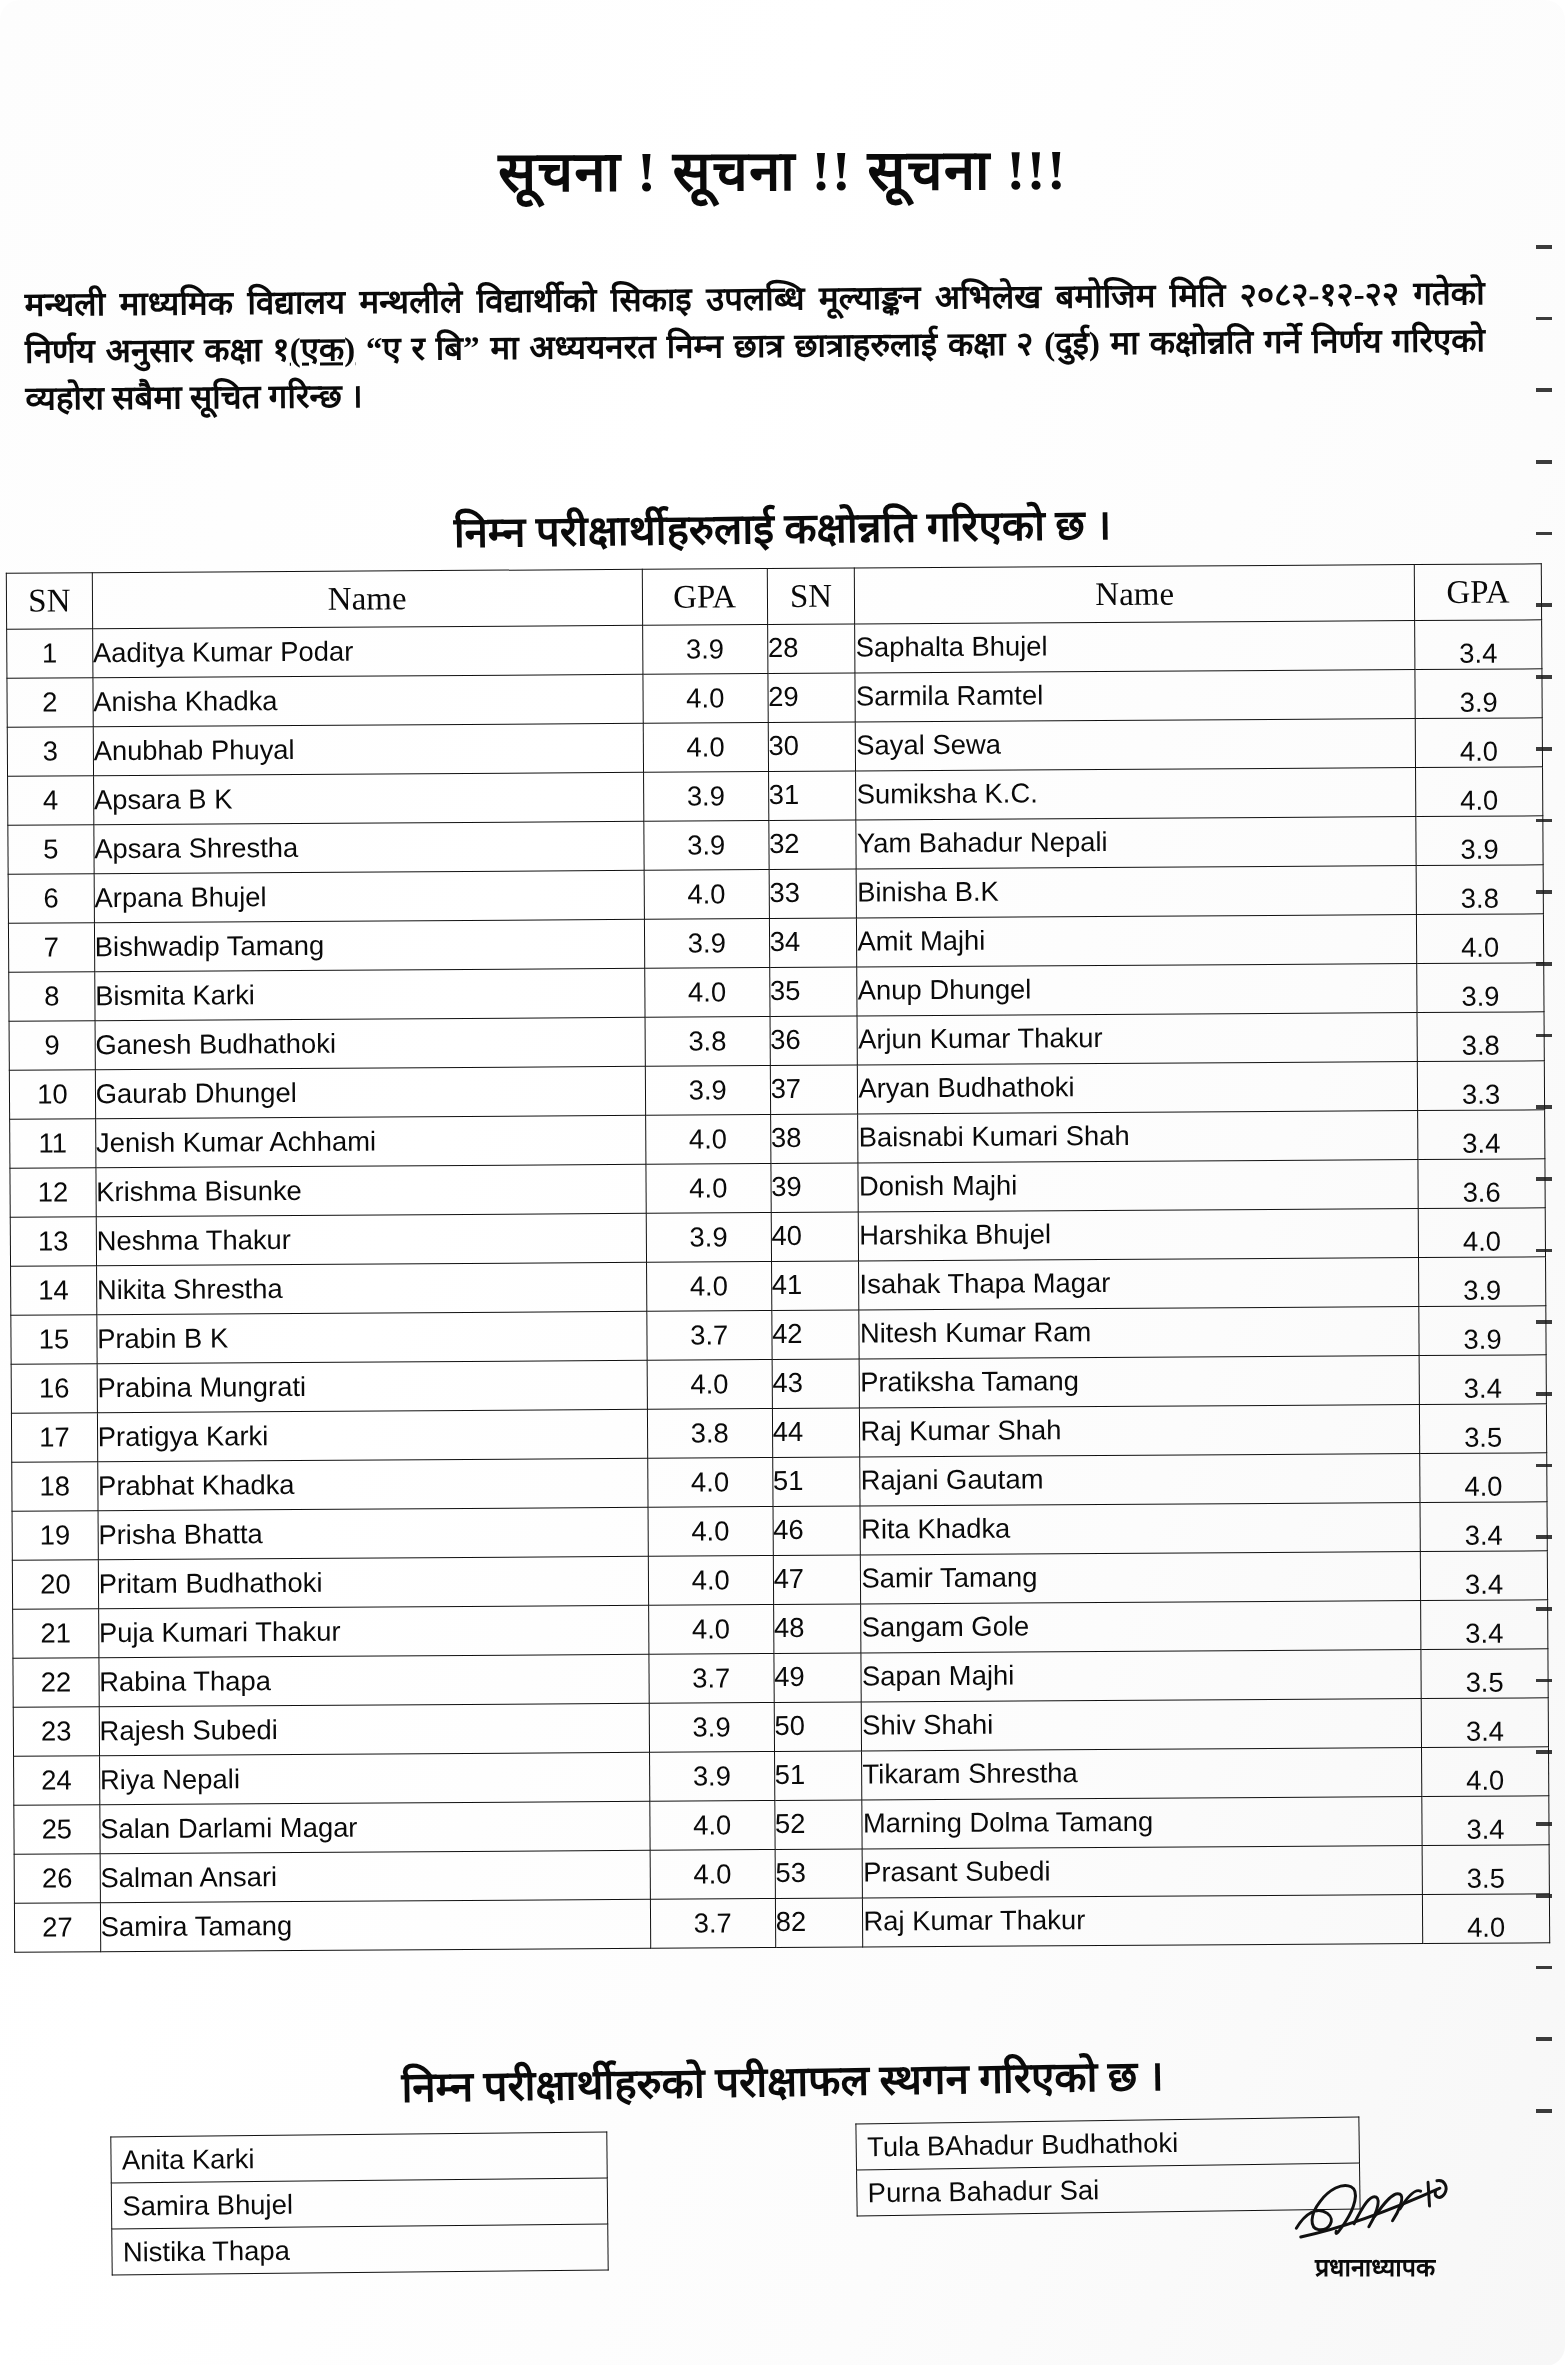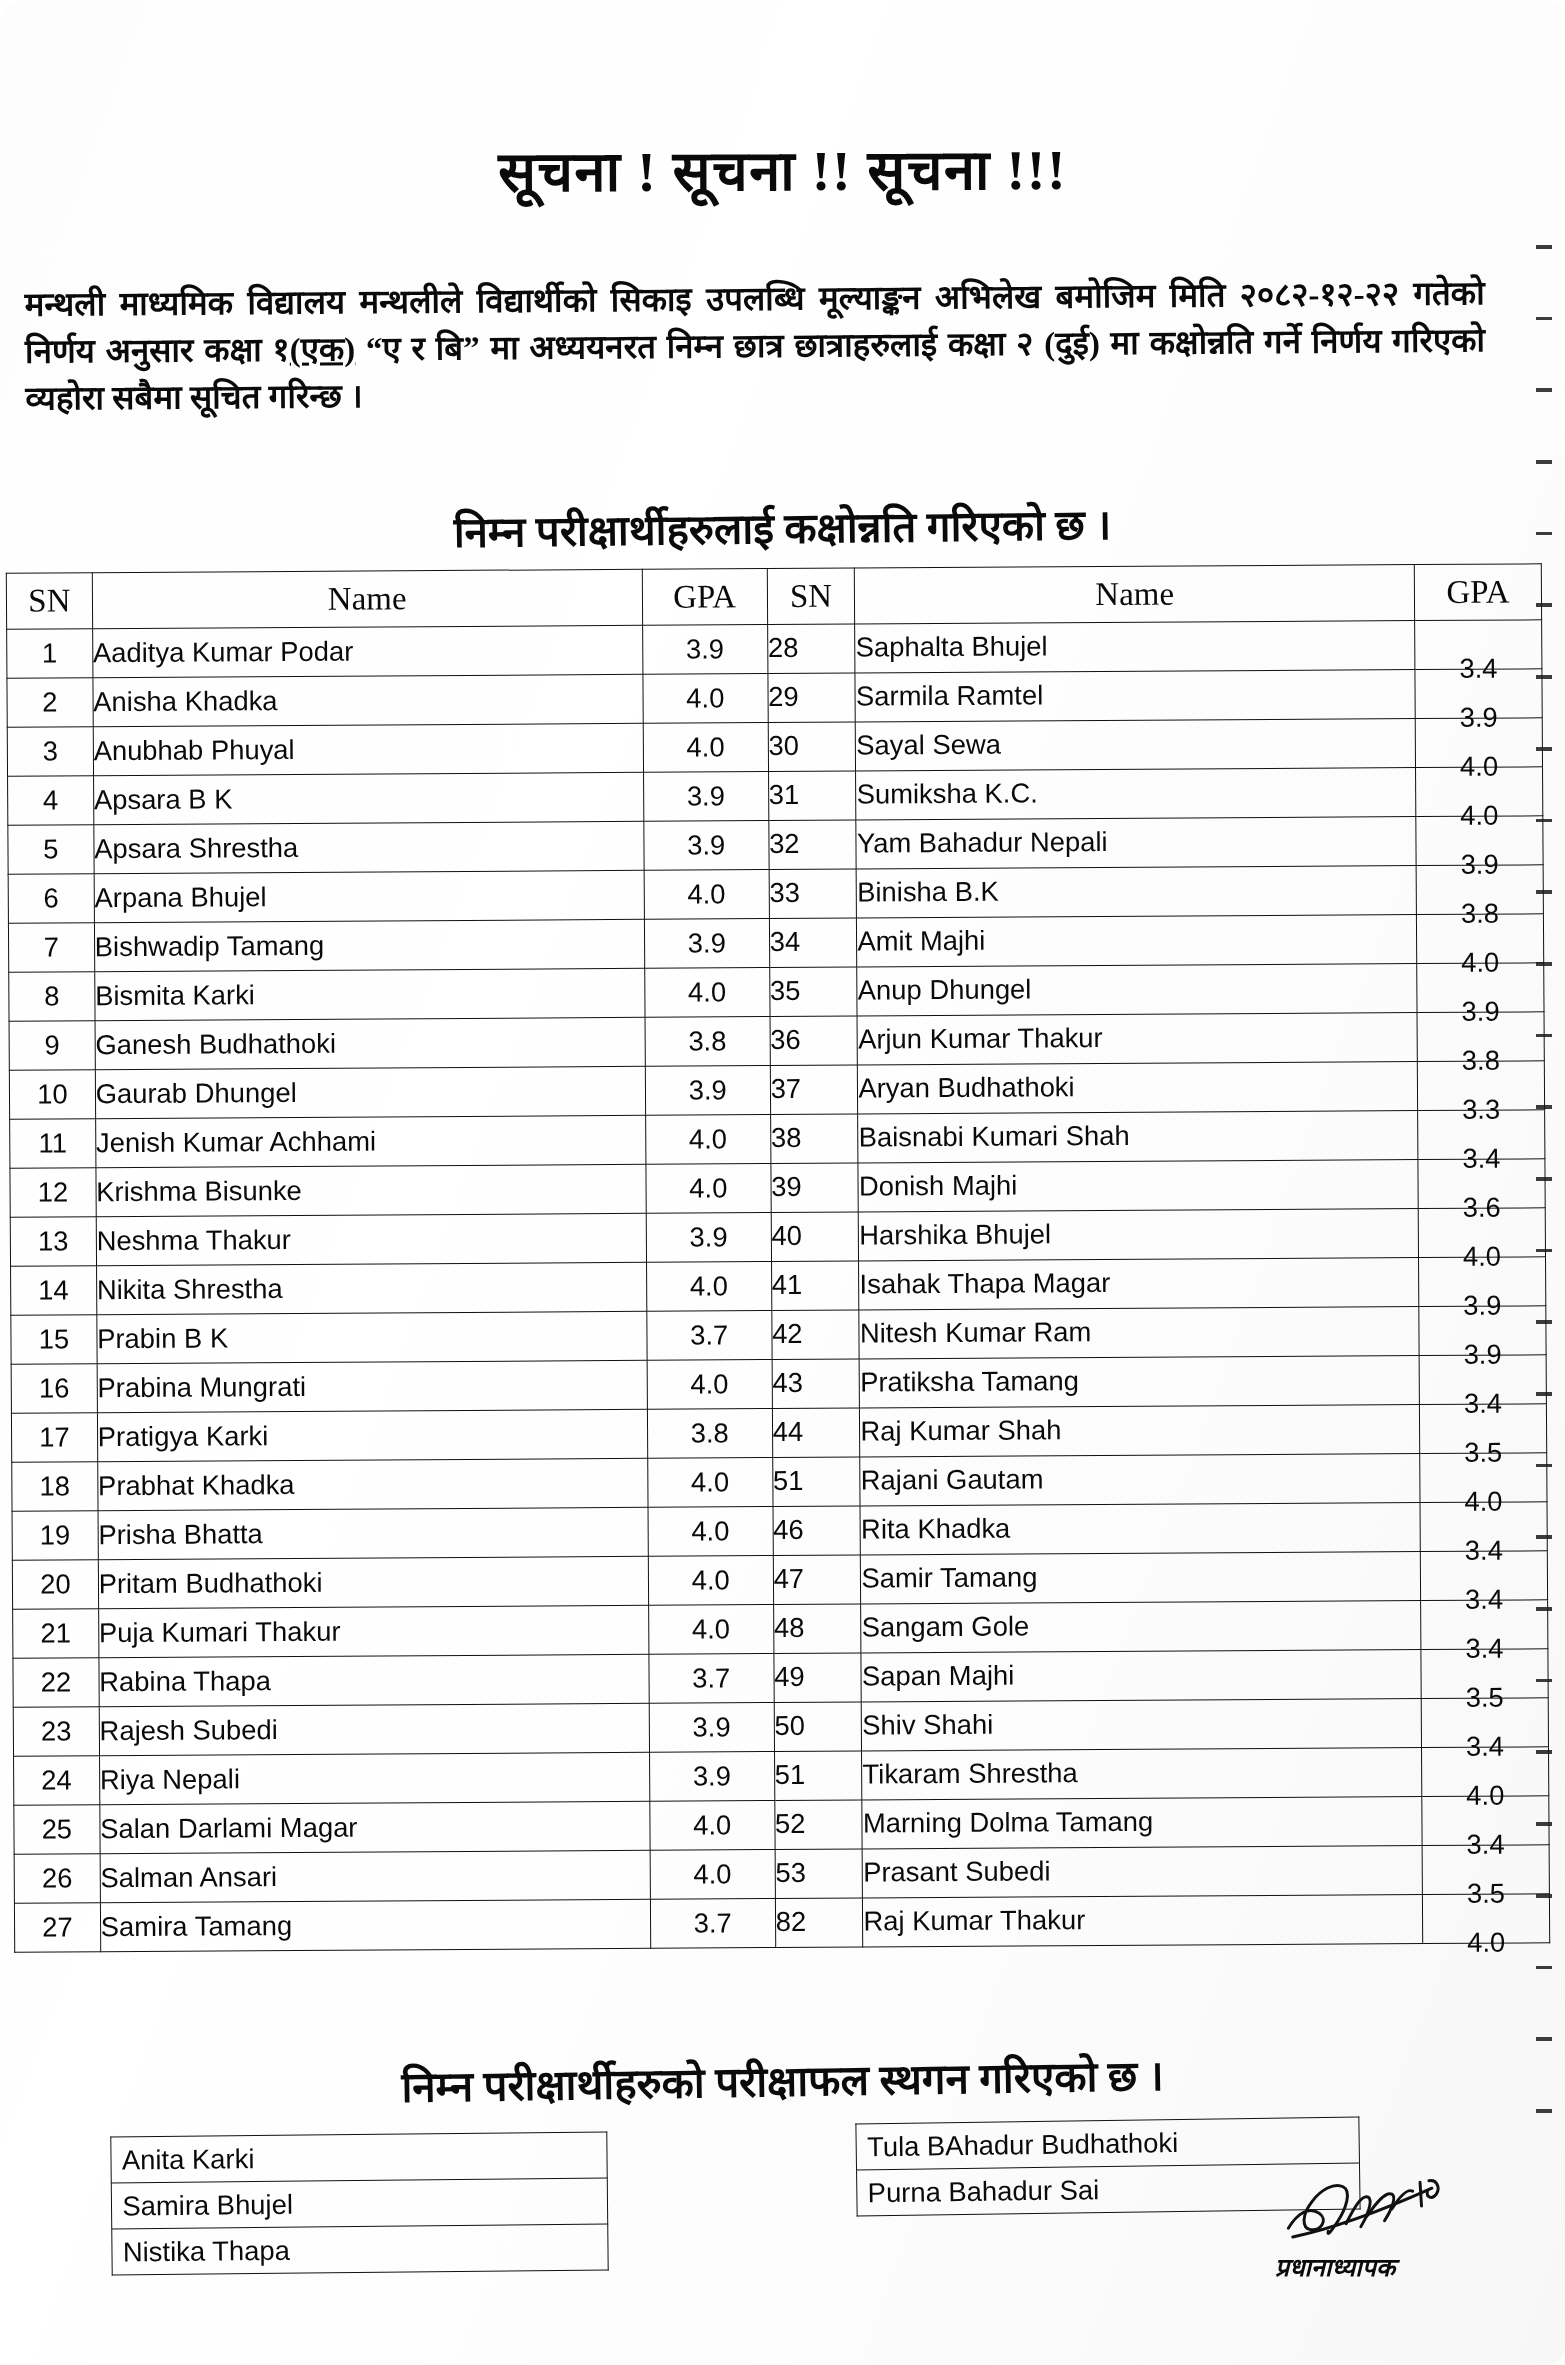--- a/index.html
+++ b/index.html
@@ -92,21 +92,21 @@
     height: 55px;
   }
   td.sn, th.sn { width: 80px; text-align: center; font-size: 28px; }
   td.nm, th.nm { width: 519px; padding-left: 10.4px; text-align: left; }
   td.gp, th.gp { width: 117px; text-align: center; font-size: 28px; }
   td.sn2, th.sn2 { width: 82px; text-align: left; font-size: 28px; }
   td.nm2, th.nm2 { width: 528px; padding-left: 10.4px; text-align: left; }
   td.gp2, th.gp2 { width: 119px; text-align: center; font-size: 28px; }
   
   td.nm2, td.sn2 { position: relative; top: -1.5px; }
-  td.gp2 { position: relative; top: 24px; }
+  td.gp2 { position: relative; top: 9px; }
 
   
   .defer-heading {
     position: absolute;
     top: 2051px;
     left: 0;
     width: 1565px;
     text-align: center;
     font-family: "Liberation Serif", serif;
     font-weight: 700;
@@ -140,21 +140,21 @@
     font-size: 27.4px;
     font-weight: 500;
   }
 
   
   .signature {
     position: absolute;
     top: 2160px;
     left: 1275px;
     width: 200px;
-    font-style: italic;
+    text-align: center;
   }
   .sig-mark {
     width: 185px;
     height: 89px;
     margin: 0 auto;
   }
   .sig-label {
     font-family: "Liberation Serif", serif;
     font-size: 25px;
     font-weight: 600;

